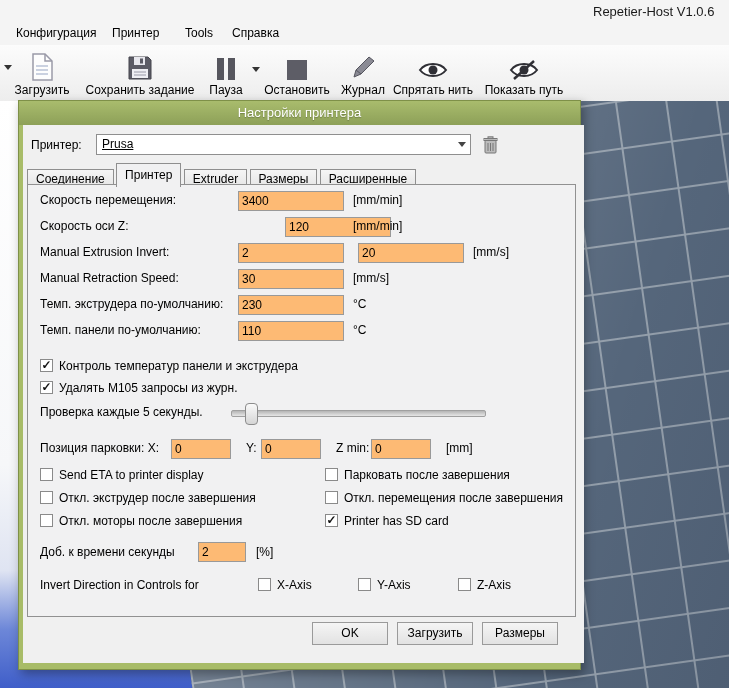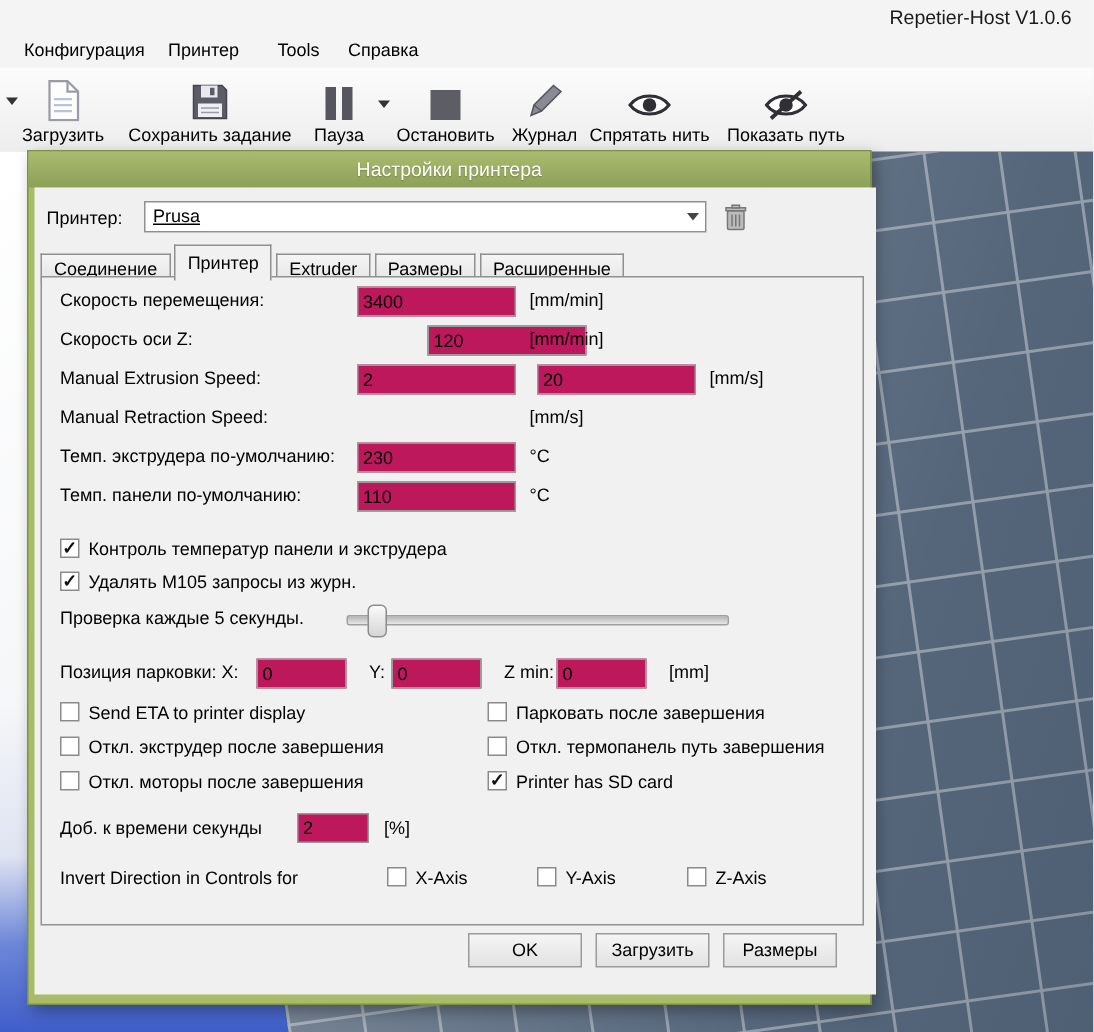--- a/index.html
+++ b/index.html
@@ -34,21 +34,21 @@
   
   .dialog {position:absolute; left:18px; top:100px; width:563px; height:570px;
            background:#a8bc68; border:1px solid #7e9048; box-sizing:border-box;
            box-shadow:3px 4px 10px rgba(0,0,0,.35);}
   .dlg-titlebar {position:absolute; left:0; top:0; width:100%; height:24px;
            background:linear-gradient(#a9bc6d,#8da058); color:#fff; font-size:13px;
            line-height:24px; text-align:center; text-shadow:0 1px 1px rgba(0,0,0,.25);}
   .dlg-body {position:absolute; left:4px; top:24px; width:561px; height:538px; background:#f0f0f0;}
 
   .lbl {position:absolute; white-space:nowrap;}
-  .field {position:absolute; height:20px; border:1px solid #999; background:#be185d;
+  .field {position:absolute; height:20px; border:1px solid #999; background:#fdba74;
           font-family:"Liberation Sans",sans-serif; font-size:12px; padding:0 3px; box-sizing:border-box;}
   .combo {position:absolute; left:73px; top:9px; width:375px; height:21px; border:1px solid #8f8f8f; background:#fff; box-sizing:border-box;}
   .combo-value {position:absolute; left:5px; top:2px;text-decoration:underline;}
   .combo-arrow-zone {position:absolute; right:0; top:0; width:17px; height:19px; display:flex; align-items:center; justify-content:center;}
   .tri-down {width:0;height:0;border-left:4px solid transparent;border-right:4px solid transparent;border-top:5px solid #444;}
   .trash-btn {position:absolute; left:457px; top:9px; width:21px; height:21px; display:flex; align-items:center; justify-content:center;}
 
   .tabs {position:absolute; left:4px; top:38px; height:21px; white-space:nowrap;}
   .tab {display:inline-block; vertical-align:bottom; padding:2px 8px 2px; height:15px; line-height:15px;
         border:1px solid #8f8f8f; border-bottom:none; background:linear-gradient(#f5f5f5,#e4e4e4);
@@ -207,26 +207,27 @@
       <div class="panel">
 
         <div class="lbl" style="left:12px; top:8px;">Скорость перемещения:</div>
         <input class="field" style="left: 210px; top: 6px; width: 106px;" value="3400">
         <div class="lbl" style="left:325px; top:8px;">[mm/min]</div>
 
         <div class="lbl" style="left:12px; top:34px;">Скорость оси Z:</div>
         <input class="field" style="left: 210px; top: 32px; width: 106px; margin-left: 47px;" value="120">
         <div class="lbl" style="left:325px; top:34px;">[mm/min]</div>
 
-        <div class="lbl" style="left:12px; top:60px;">Manual Extrusion Speed:</div>
+        <div class="lbl" style="left:12px; top:60px;">Manual Extrusion Invert:</div>
         <input class="field" style="left: 210px; top: 58px; width: 106px;" value="2">
         <input class="field" style="left: 330px; top: 58px; width: 106px;" value="20">
         <div class="lbl" style="left:445px; top:60px;">[mm/s]</div>
 
         <div class="lbl" style="left:12px; top:86px;">Manual Retraction Speed:</div>
+        <input class="field" style="left: 210px; top: 84px; width: 106px;" value="30">
         <div class="lbl" style="left:325px; top:86px;">[mm/s]</div>
 
         <div class="lbl" style="left:12px; top:112px;">Темп. экструдера по-умолчанию:</div>
         <input class="field" style="left: 210px; top: 110px; width: 106px;" value="230">
         <div class="lbl" style="left:325px; top:112px;">°C</div>
 
         <div class="lbl" style="left:12px; top:138px;">Темп. панели по-умолчанию:</div>
         <input class="field" style="left: 210px; top: 136px; width: 106px;" value="110">
         <div class="lbl" style="left:325px; top:138px;">°C</div>
 
@@ -262,21 +263,21 @@
           </span>
         <div class="lbl" style="left:316px; top:283px;">Парковать после завершения</div>
 
         <span class="cb" style="left:12px; top:306px;">
             <span class="mark"></span>
           </span>
         <div class="lbl" style="left:31px; top:306px;">Откл. экструдер после завершения</div>
         <span class="cb" style="left:297px; top:306px;">
             <span class="mark"></span>
           </span>
-        <div class="lbl" style="left:316px; top:306px;">Откл. термопанель путь завершения</div>
+        <div class="lbl" style="left:316px; top:306px;">Откл. перемещения после завершения</div>
 
         <span class="cb" style="left:12px; top:329px;">
             <span class="mark"></span>
           </span>
         <div class="lbl" style="left:31px; top:329px;">Откл. моторы после завершения</div>
         <span class="cb" style="left:297px; top:329px;">
             <span class="mark">✓</span>
           </span>
         <div class="lbl" style="left:316px; top:329px;">Printer has SD card</div>
 

